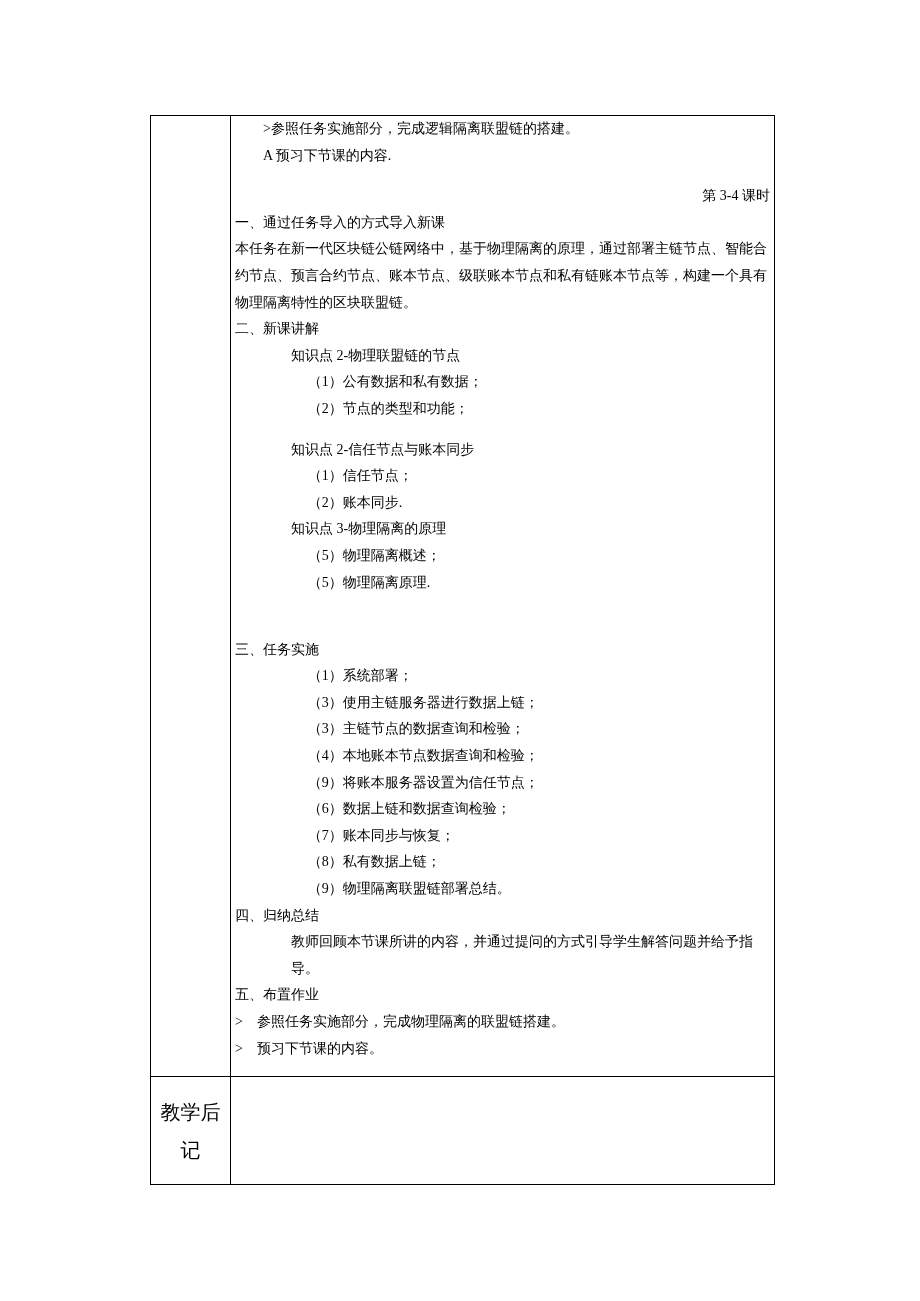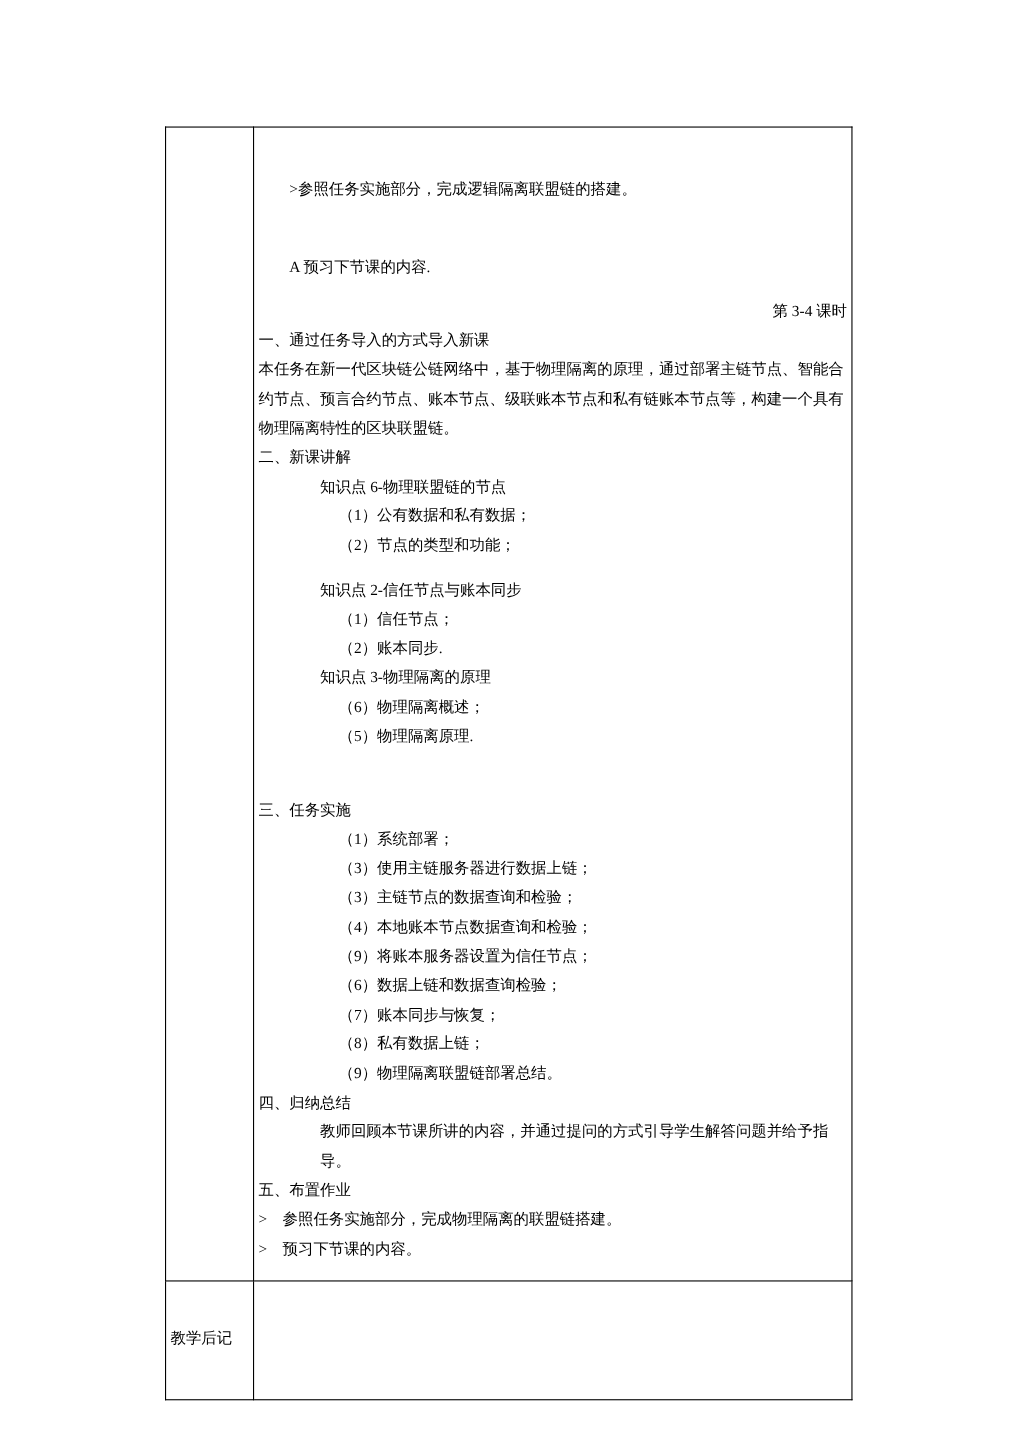--- a/index.html
+++ b/index.html
@@ -17,62 +17,62 @@
       width: 100%;
       table-layout: fixed;
     }
     td {
       border: 1px solid #000;
       vertical-align: top;
       padding: 2px 4px;
     }
     td.label {
       width: 80px;
-      text-align: left;
+      text-align: center;
       vertical-align: middle;
-      font-size: 14px;
+      font-size: 20px;
     }
     td.content {
       padding: 0 4px 14px 4px;
     }
     td.notes {
       height: 108px;
     }
     .line { display: block; }
     .center { text-align: right; }
-    .i1 { padding-left: 2em; margin-top: 44px; }
+    .i1 { padding-left: 2em; }
     .i2 { padding-left: 4em; }
     .i3 { padding-left: 5.2em; }
     .gap-small { height: 0.5em; }
     .gap { height: 1.2em; }
   </style>
 </head>
 <body>
 
 <table>
   <tbody>
       <tr>
     <td class="label"></td>
     <td class="content" id="content-cell">
           <span class="line i1">&gt;参照任务实施部分，完成逻辑隔离联盟链的搭建。</span>
           <span class="line i1">A 预习下节课的内容.</span>
           <span class="line gap-small" style="height: 1em;">&nbsp;</span>
           <span class="line center">第 3-4 课时</span>
           <span class="line ">一、通过任务导入的方式导入新课</span>
           <span class="line ">本任务在新一代区块链公链网络中，基于物理隔离的原理，通过部署主链节点、智能合约节点、预言合约节点、账本节点、级联账本节点和私有链账本节点等，构建一个具有物理隔离特性的区块联盟链。</span>
           <span class="line ">二、新课讲解</span>
-          <span class="line i2">知识点 6-物理联盟链的节点</span>
+          <span class="line i2">知识点 2-物理联盟链的节点</span>
           <span class="line i3">（1）公有数据和私有数据；</span>
           <span class="line i3">（2）节点的类型和功能；</span>
           <span class="line gap-small" style="height: 1em;">&nbsp;</span>
           <span class="line i2">知识点 2-信任节点与账本同步</span>
           <span class="line i3">（1）信任节点；</span>
           <span class="line i3">（2）账本同步.</span>
           <span class="line i2">知识点 3-物理隔离的原理</span>
-          <span class="line i3">（6）物理隔离概述；</span>
+          <span class="line i3">（5）物理隔离概述；</span>
           <span class="line i3">（5）物理隔离原理.</span>
           <span class="line gap" style="height: 1.9em;">&nbsp;</span>
           <span class="line gap-small" style="height: 1em;">&nbsp;</span>
           <span class="line ">三、任务实施</span>
           <span class="line i3">（1）系统部署；</span>
           <span class="line i3">（3）使用主链服务器进行数据上链；</span>
           <span class="line i3">（3）主链节点的数据查询和检验；</span>
           <span class="line i3">（4）本地账本节点数据查询和检验；</span>
           <span class="line i3">（9）将账本服务器设置为信任节点；</span>
           <span class="line i3">（6）数据上链和数据查询检验；</span>

